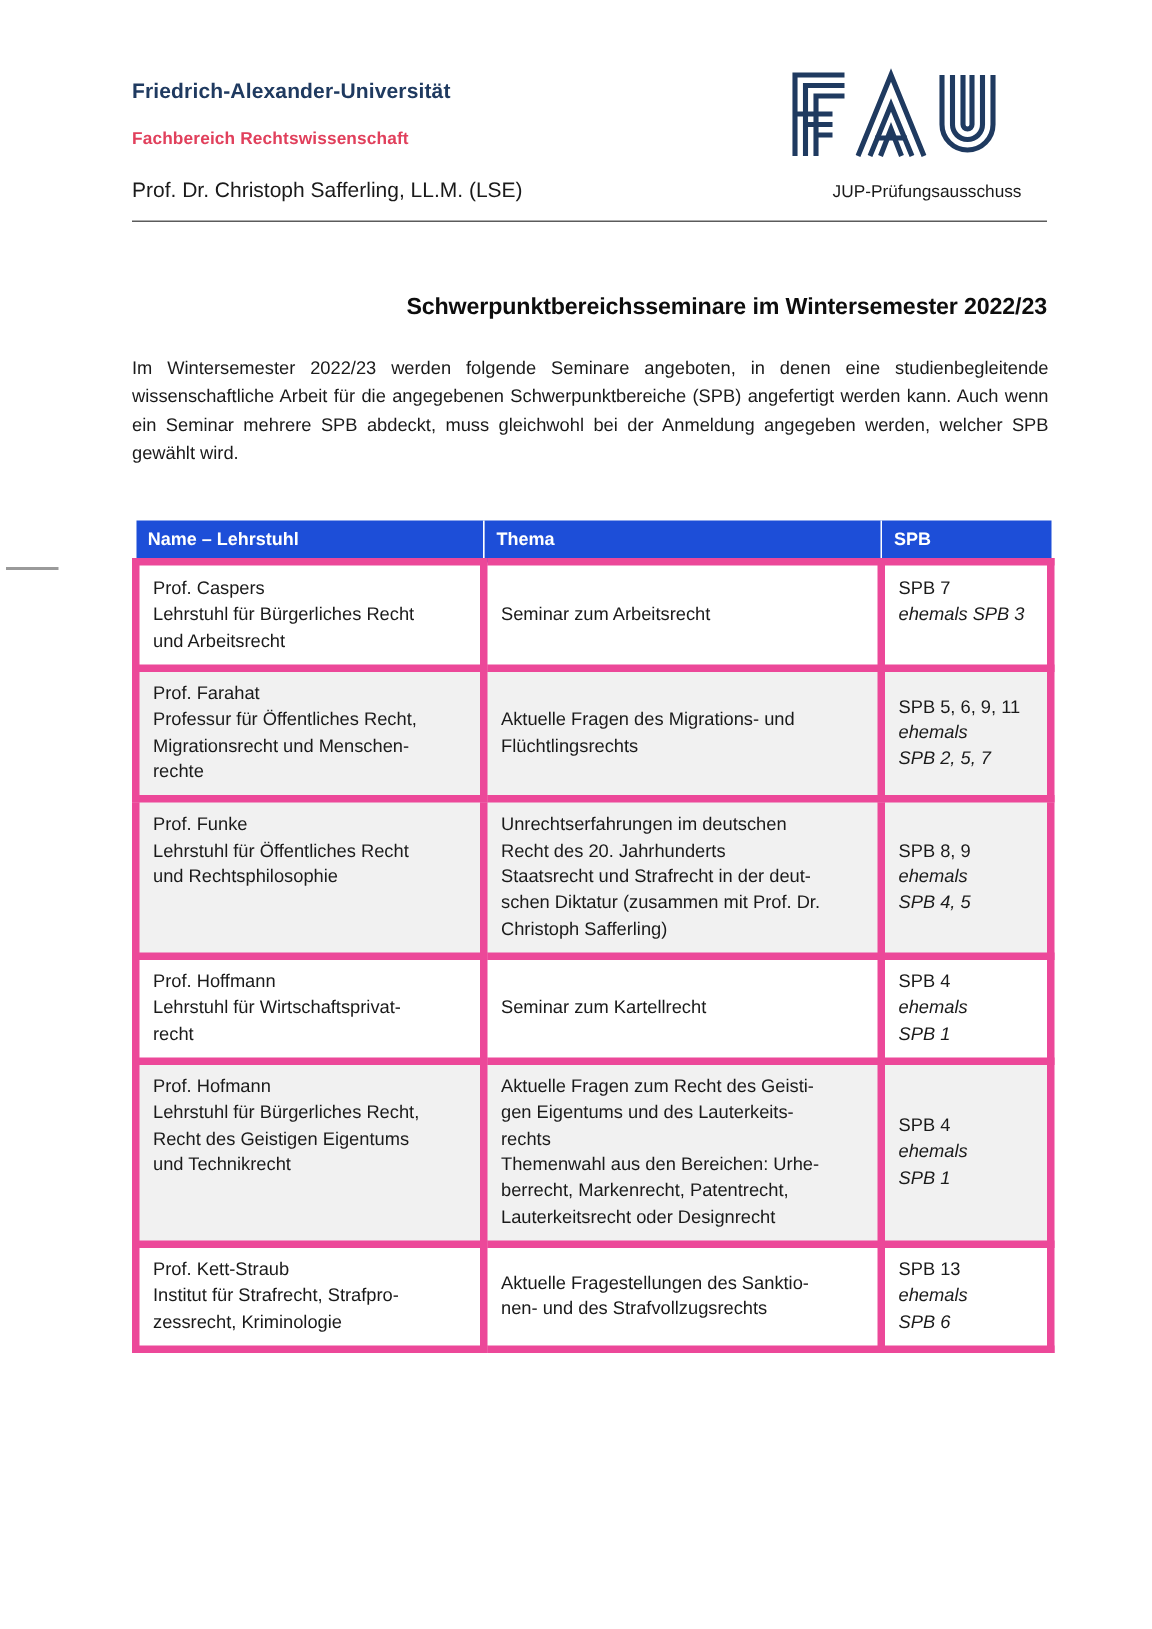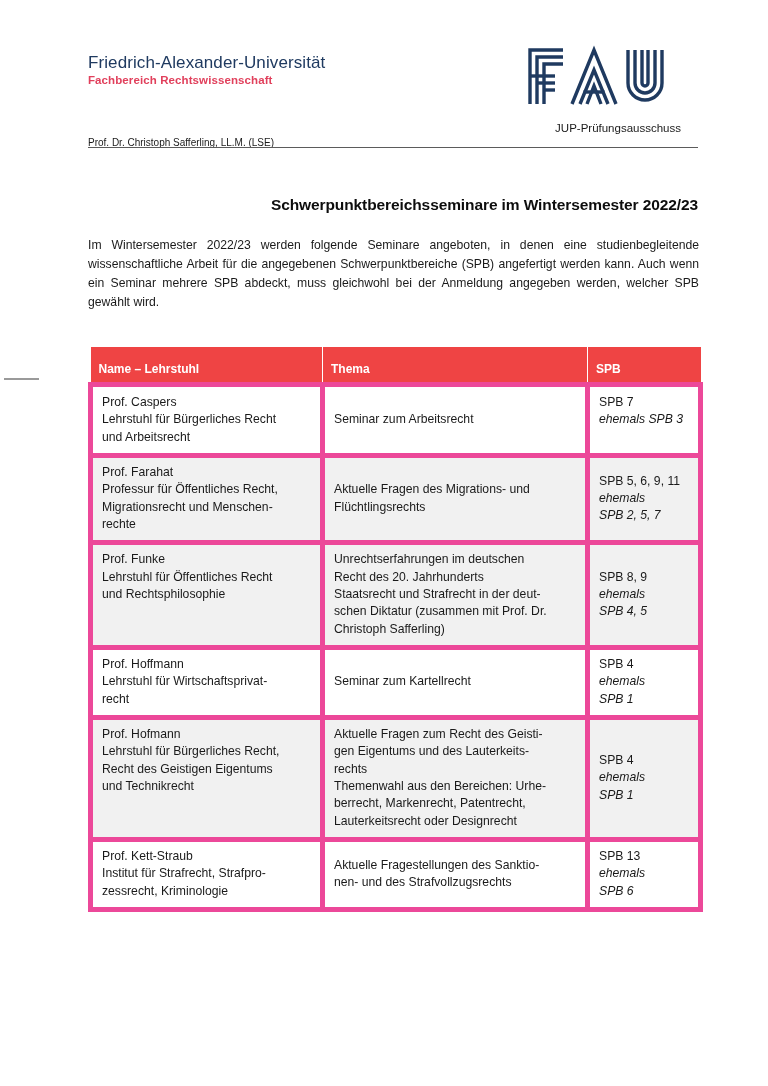--- a/index.html
+++ b/index.html
@@ -29,38 +29,39 @@
     width: 610px;
     height: 104px;
   }
   .uni-block {
     position: absolute;
     left: 0;
     top: 4px;
     line-height: 1.25;
   }
   .uni-line1 {
-    font-size: 17px;
-    font-weight: normal;
+    font-size: 14px;
+    font-weight: bold;
     color: #1f3a60;
     letter-spacing: 0.1px;
     white-space: nowrap;
   }
   .uni-line2 {
     font-size: 11.5px;
     font-weight: bold;
     color: #e1405c;
     letter-spacing: 0.1px;
     white-space: nowrap;
+    margin-top: 16px;
   }
   .prof-name {
     position: absolute;
     left: 0;
-    top: 89px;
-    font-size: 10px;
+    top: 70px;
+    font-size: 14px;
     color: #1a1a1a;
     white-space: nowrap;
   }
 
   
   .fau-logo {
     position: absolute;
     right: 0;
     top: -3px;
     width: 176px;
@@ -131,26 +132,26 @@
   table.seminars {
     border-collapse: collapse;
     width: 610px;
     table-layout: fixed;
   }
   table.seminars col.c1 { width: 232px; }
   table.seminars col.c2 { width: 265px; }
   table.seminars col.c3 { width: 113px; }
 
   table.seminars thead th {
-    background: #ef4444;
+    background: #1d4ed8;
     color: #ffffff;
     font-size: 12px;
     font-weight: bold;
     text-align: left;
-    padding: 13px 8px 4px 8px;
+    padding: 3px 8px 4px 8px;
     border-right: 1px solid #ffffff;
     vertical-align: middle;
     height: 18px;
   }
   table.seminars thead th:last-child { border-right: none; }
 
   table.seminars tbody td {
     border: 5px solid #ec4899;
     font-size: 12.2px;
     line-height: 1.42;

